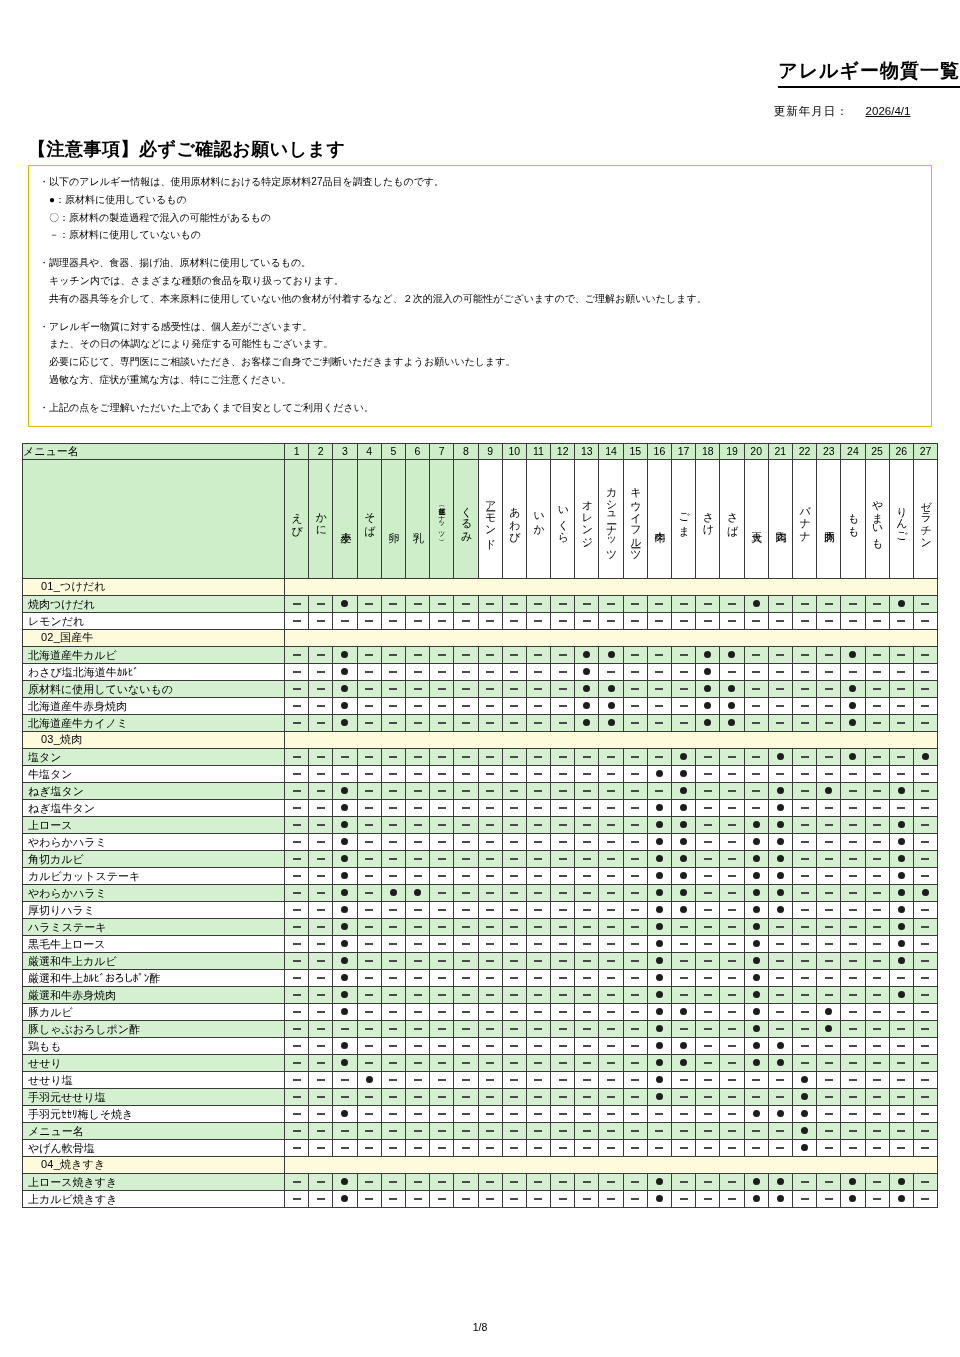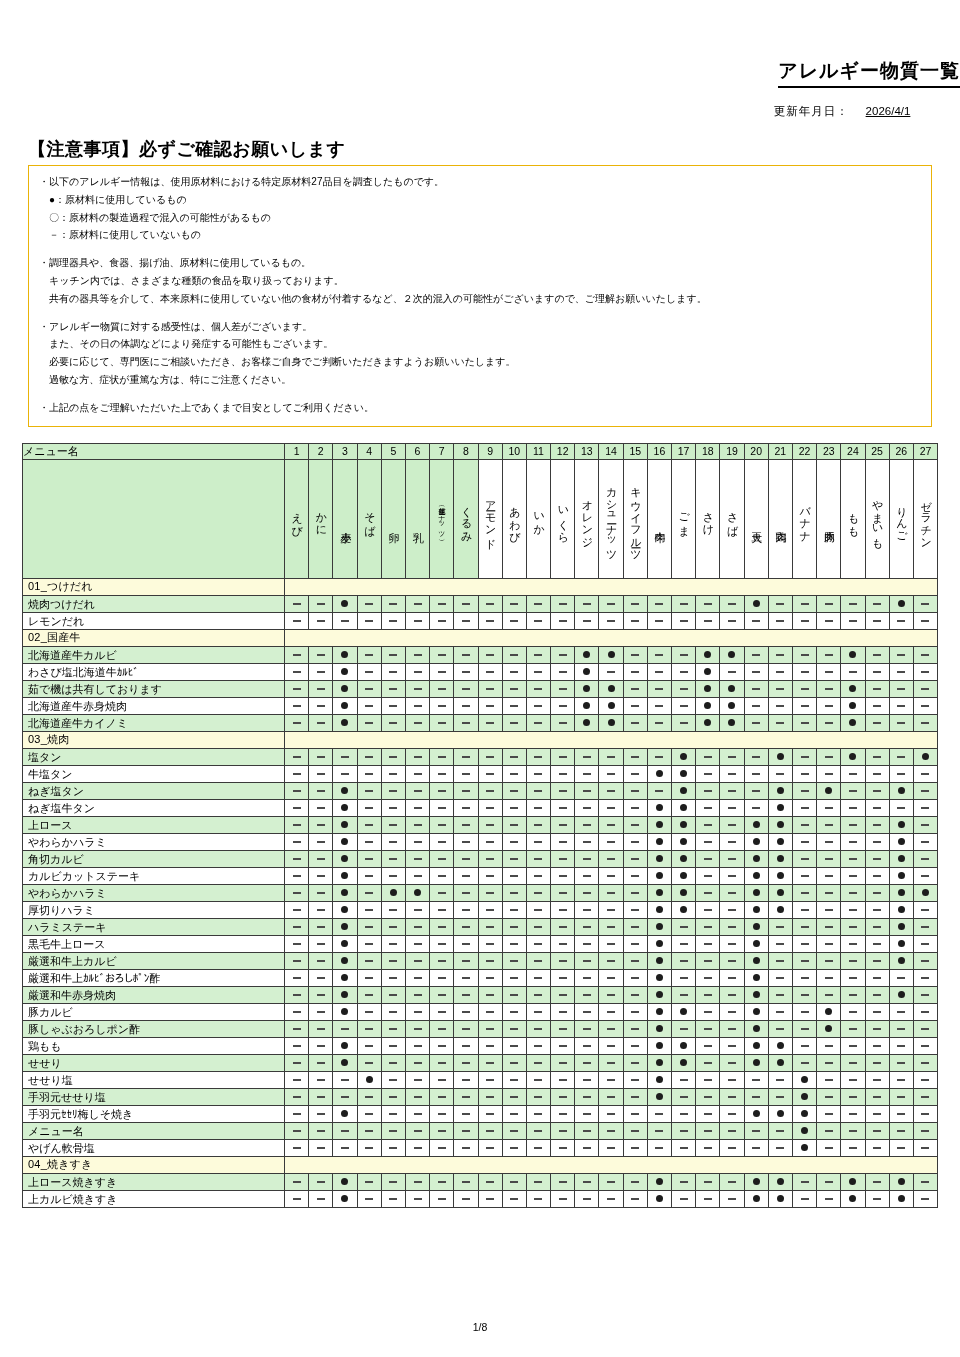--- a/index.html
+++ b/index.html
@@ -124,21 +124,21 @@
   }
   .vert.sm { font-size: 7px; line-height: 1.05; }
 
   
   tr.cat td {
     background: #fdfbdb;
     height: 16px;
   }
   tr.cat td.name-cell {
     text-align: left;
-    padding-left: 5px;
+    padding-left: 18px;
     font-size: 11px;
     font-weight: normal;
     letter-spacing: 0.2px;
     margin-top: 48px;
   }
 
   
   tr.item td {
     height: 16px;
     text-align: center;
@@ -432,21 +432,21 @@
             <td><span class="mark-dash"></span></td>
             <td><span class="mark-dash"></span></td>
             <td><span class="mark-dash"></span></td>
             <td><span class="mark-dash"></span></td>
             <td><span class="mark-dash"></span></td>
             <td><span class="mark-dash"></span></td>
             <td><span class="mark-dash"></span></td>
             <td><span class="mark-dash"></span></td>
           </tr>
           <tr class="item shade">
-            <td class="name-cell">茹で機は共有しております</td>
+            <td class="name-cell">原材料に使用していないもの</td>
             <td><span class="mark-dash"></span></td>
             <td><span class="mark-dash"></span></td>
             <td><span class="mark-dot"></span></td>
             <td><span class="mark-dash"></span></td>
             <td><span class="mark-dash"></span></td>
             <td><span class="mark-dash"></span></td>
             <td><span class="mark-dash"></span></td>
             <td><span class="mark-dash"></span></td>
             <td><span class="mark-dash"></span></td>
             <td><span class="mark-dash"></span></td>

